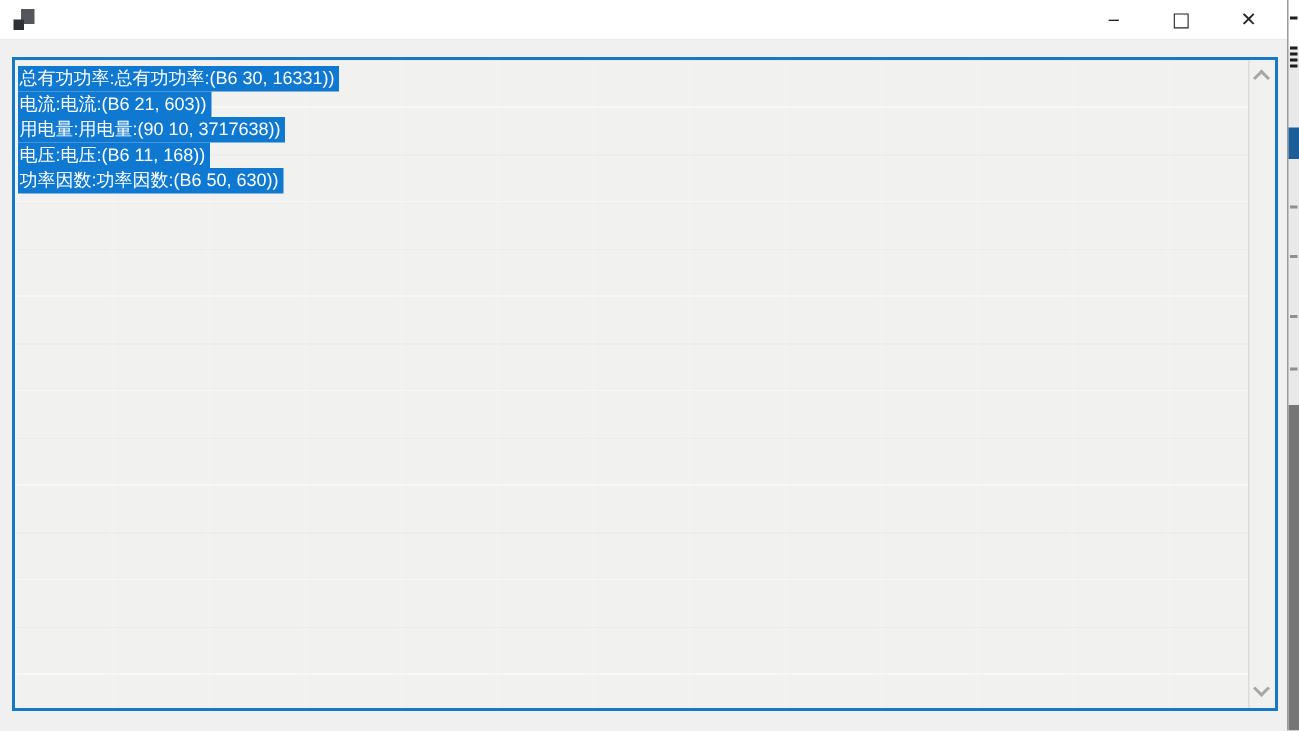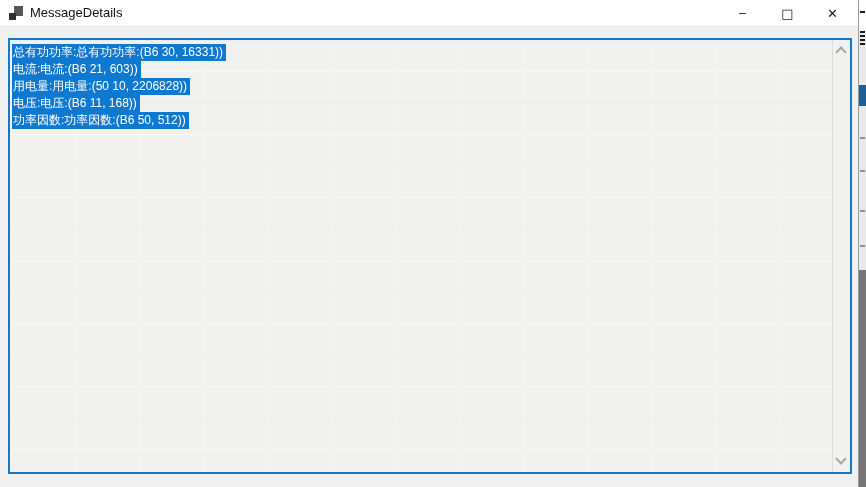--- a/index.html
+++ b/index.html
@@ -163,21 +163,20 @@
 </head>
 <body>
 
 <div class="window">
 
   <div class="titlebar">
     <div class="app-icon">
       <span class="sq-big"></span>
       <span class="sq-small"></span>
     </div>
-    <div class="title-text">MessageDetails</div>
     <div class="controls">
       <button class="ctrl-btn minimize">
         <span>─</span>
       </button>
       <button class="ctrl-btn maximize">
         <span>□</span>
       </button>
       <button class="ctrl-btn close">
         <span>✕</span>
       </button>
@@ -186,27 +185,27 @@
 
   <div class="content-panel">
     <div class="message-list">
       <div class="message-row">
         <span class="sel">总有功功率:总有功功率:(B6 30, 16331))</span>
       </div>
       <div class="message-row">
         <span class="sel">电流:电流:(B6 21, 603))</span>
       </div>
       <div class="message-row">
-        <span class="sel">用电量:用电量:(50 10, 2206828))</span>
+        <span class="sel">用电量:用电量:(90 10, 3717638))</span>
       </div>
       <div class="message-row">
         <span class="sel">电压:电压:(B6 11, 168))</span>
       </div>
       <div class="message-row">
-        <span class="sel">功率因数:功率因数:(B6 50, 512))</span>
+        <span class="sel">功率因数:功率因数:(B6 50, 630))</span>
       </div>
     </div>
 
     <div class="v-scrollbar">
       <div class="scroll-btn up">
         <span class="chevron up"></span>
       </div>
       <div class="scroll-btn down">
         <span class="chevron down"></span>
       </div>

